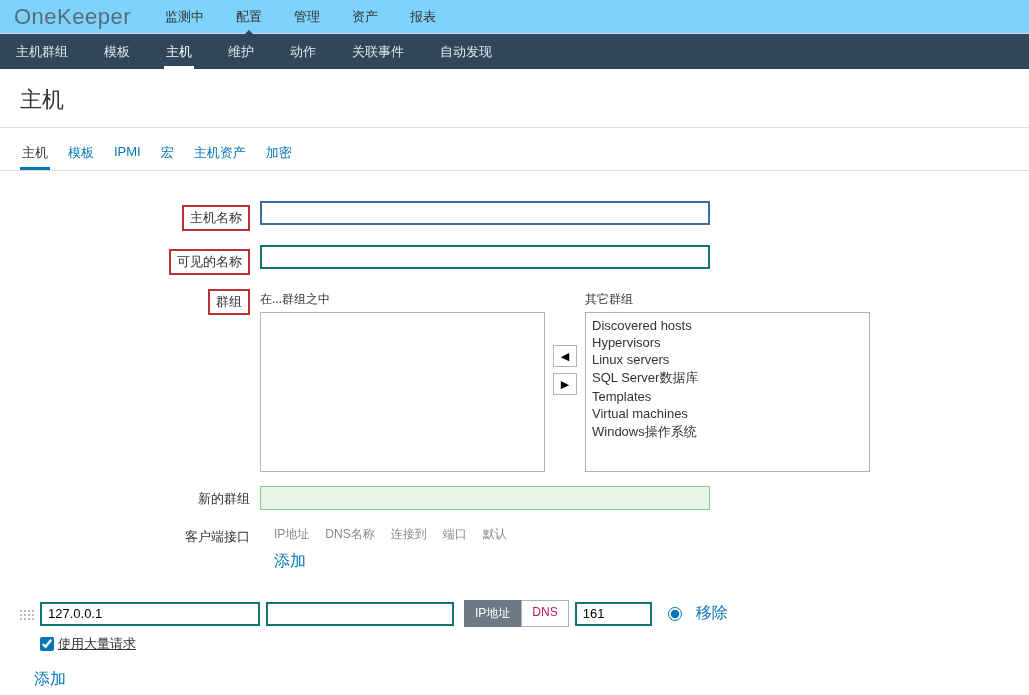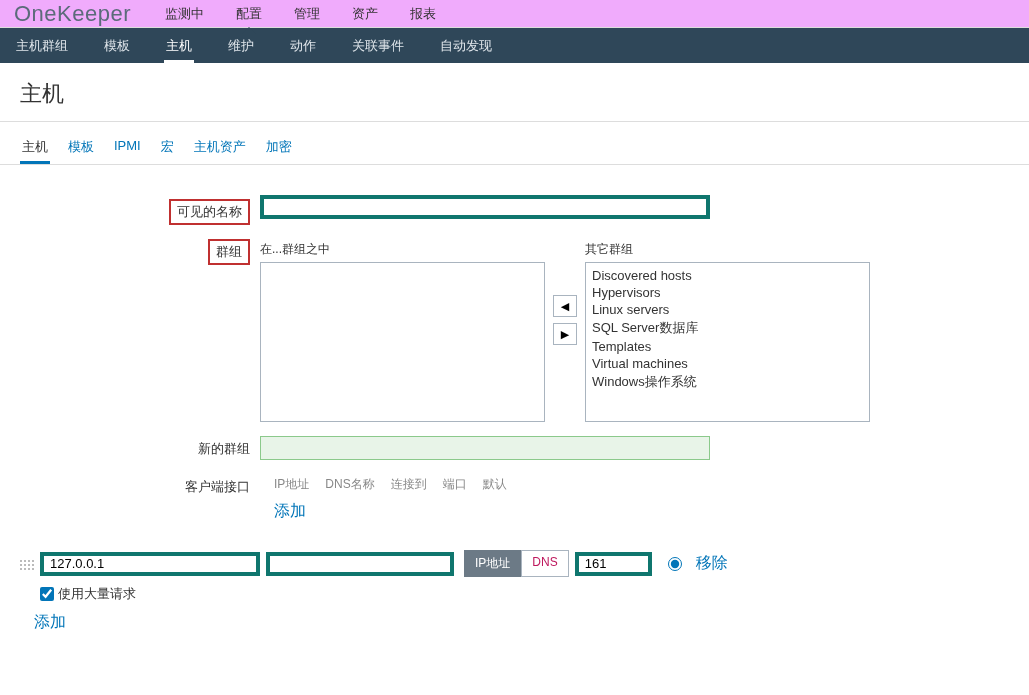--- a/index.html
+++ b/index.html
@@ -1,18 +1,18 @@
 <!DOCTYPE html>
 <html><head>
 <meta charset="utf-8">
 <style>
   * { box-sizing: border-box; margin: 0; padding: 0; }
   body { font-family: Arial, "Microsoft YaHei", sans-serif; font-size: 13px; color: #333; background: #fff; width: 1029px; }
   
-  .topbar { display: flex; align-items: center; height: 28px; background: #f0abfc; border-bottom: 1px solid #ddd; padding-left: 14px; }
+  .topbar { display: flex; align-items: center; height: 34px; background: #7dd3fc; border-bottom: 1px solid #ddd; padding-left: 14px; }
   .logo { font-size: 22px; color: #5b6b7a; font-weight: 400; letter-spacing: 0.5px; margin-right: 30px; }
   .topnav { display: flex; gap: 24px; }
   .topnav-item { font-size: 13px; color: #333; cursor: pointer; padding: 10px 4px; position: relative; }
   .topnav-item.active::after { content: ''; position: absolute; left: 50%; bottom: -1px; transform: translateX(-50%); width: 0; height: 0; border-left: 7px solid transparent; border-right: 7px solid transparent; border-bottom: 7px solid #2f4759; }
 
   .subbar { display: flex; align-items: center; height: 35px; background: #2f4759; padding-left: 14px; gap: 32px; }
   .subnav-item { font-size: 13px; color: #e0e6eb; cursor: pointer; padding: 8px 2px; }
   .subnav-item.active { color: #fff; border-bottom: 3px solid #fff; padding-bottom: 5px; font-weight: 500; }
 
   .page-title { font-size: 22px; color: #333; padding: 16px 20px 12px 20px; font-weight: 400; }
@@ -22,21 +22,21 @@
   .tab { font-size: 13px; color: #0275b8; cursor: pointer; padding: 6px 2px 8px 2px; }
   .tab.active { color: #333; border-bottom: 3px solid #0275b8; padding-bottom: 5px; }
 
   .form { padding: 30px 20px 20px 20px; }
   .form-row { display: flex; align-items: flex-start; margin-bottom: 14px; }
   .form-label { width: 240px; text-align: right; padding-right: 10px; padding-top: 4px; font-size: 13px; color: #333; }
   .form-label.highlight { }
   .form-label .hl-box { display: inline-block; border: 2px solid #c03030; padding: 2px 6px; }
   .form-field { flex: 1; }
 
-  .text-input { width: 450px; height: 24px; border: 4px solid #0f766e; padding: 2px 6px; font-size: 13px; outline: none; }
+  .text-input { width: 450px; height: 24px; border: 2px solid #0f766e; padding: 2px 6px; font-size: 13px; outline: none; }
   .text-input.focused { border: 1px solid #3a6ea5; box-shadow: 0 0 0 1px #3a6ea5 inset; }
   .text-input.green { border: 1px solid #8bc98b; background: #e8f4e8; width: 450px; }
   input[type=text].ip-input { width: 220px; }
   input[type=text].dns-input { width: 188px; }
   input[type=text].port-input { width: 77px; }
 
   .groups-row { display:flex; align-items:flex-start; }
   .group-col { }
   .group-col-label { font-size: 12px; color: #333; margin-bottom: 4px; padding-top: 2px; }
   .listbox { width: 285px; height: 160px; border: 1px solid #a9b4bf; padding: 4px; overflow: auto; font-size: 13px; background:#fff; }
@@ -49,21 +49,21 @@
   .link-row { margin-top: 6px; margin-left: 14px; }
 
   .snmp-line { display:flex; align-items:center; gap:6px; }
   .drag-handle { width: 14px; display:flex; flex-direction: column; gap: 2px; padding-top: 2px; cursor: move; }
   .drag-handle .d { height: 2px; border-top: 2px dotted #bbb; }
   .seg { display:inline-flex; margin-left: 4px; }
   .seg-btn { padding: 4px 10px; border:1px solid #a9b4bf; background:#fff; cursor:pointer; font-size:12px; color:#be185d; }
   .seg-btn.active { background:#6c7a86; color:#fff; border-color:#6c7a86; }
   .radio { width:14px; height:14px; accent-color:#0275b8; margin: 0 4px 0 10px; }
   .checkbox { width:14px; height:14px; accent-color:#0275b8; margin-right:4px; }
-  .bulk { display:flex; align-items:center; margin: 8px 0 9px 20px; font-size: 13px; color:#333; }
+  .bulk { display:flex; align-items:center; margin: 8px 0 16px 20px; font-size: 13px; color:#333;text-decoration:underline; }
 
 </style>
 </head>
 <body>
 
 <div class="topbar">
   <div class="logo">OneKeeper</div>
   <div class="topnav">
     <div class="topnav-item">监测中</div>
     <div class="topnav-item active">配置</div>
@@ -91,20 +91,28 @@
     <div class="tab active">主机</div>
     <div class="tab">模板</div>
     <div class="tab">IPMI</div>
     <div class="tab">宏</div>
     <div class="tab">主机资产</div>
     <div class="tab">加密</div>
   </div>
 
   <div class="form">
 
+    <div class="form-row">
+      <div class="form-label highlight">
+        <span class="hl-box">主机名称</span>
+      </div>
+      <div class="form-field">
+        <input type="text" class="text-input focused" value="" style="">
+      </div>
+    </div>
 
     <div class="form-row">
       <div class="form-label highlight">
         <span class="hl-box">可见的名称</span>
       </div>
       <div class="form-field">
         <input type="text" class="text-input" value="" style="">
       </div>
     </div>
 

